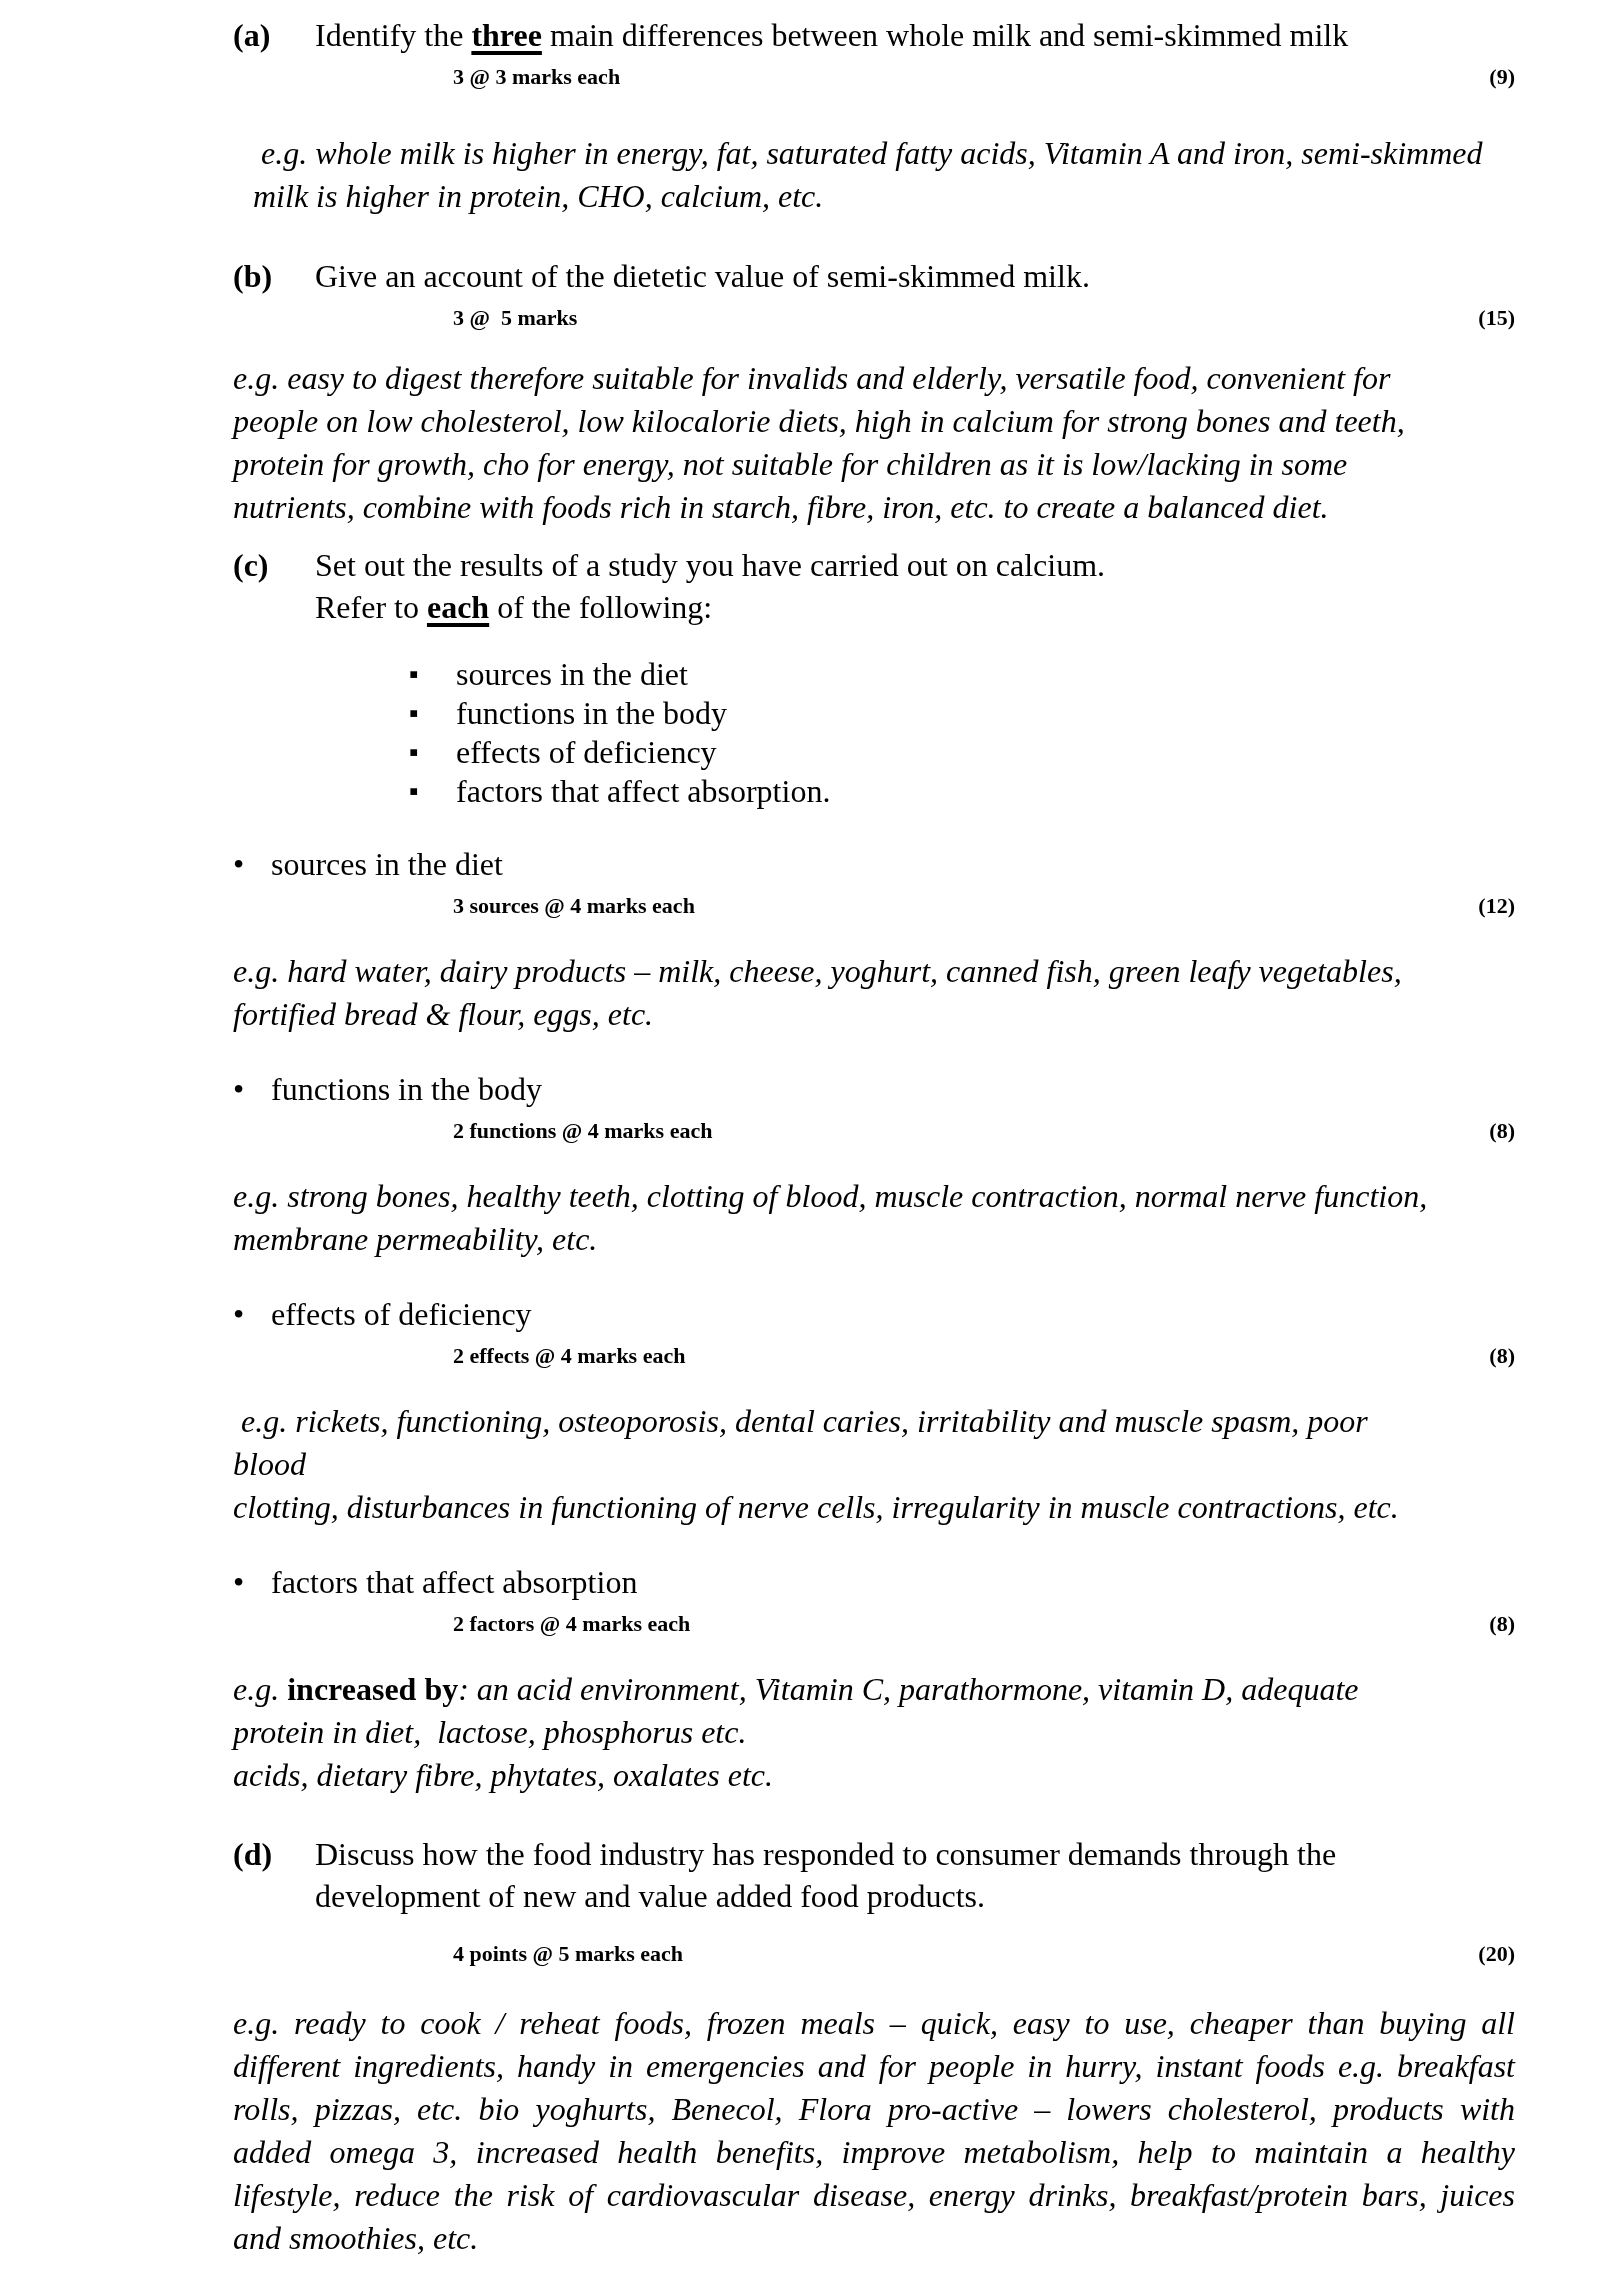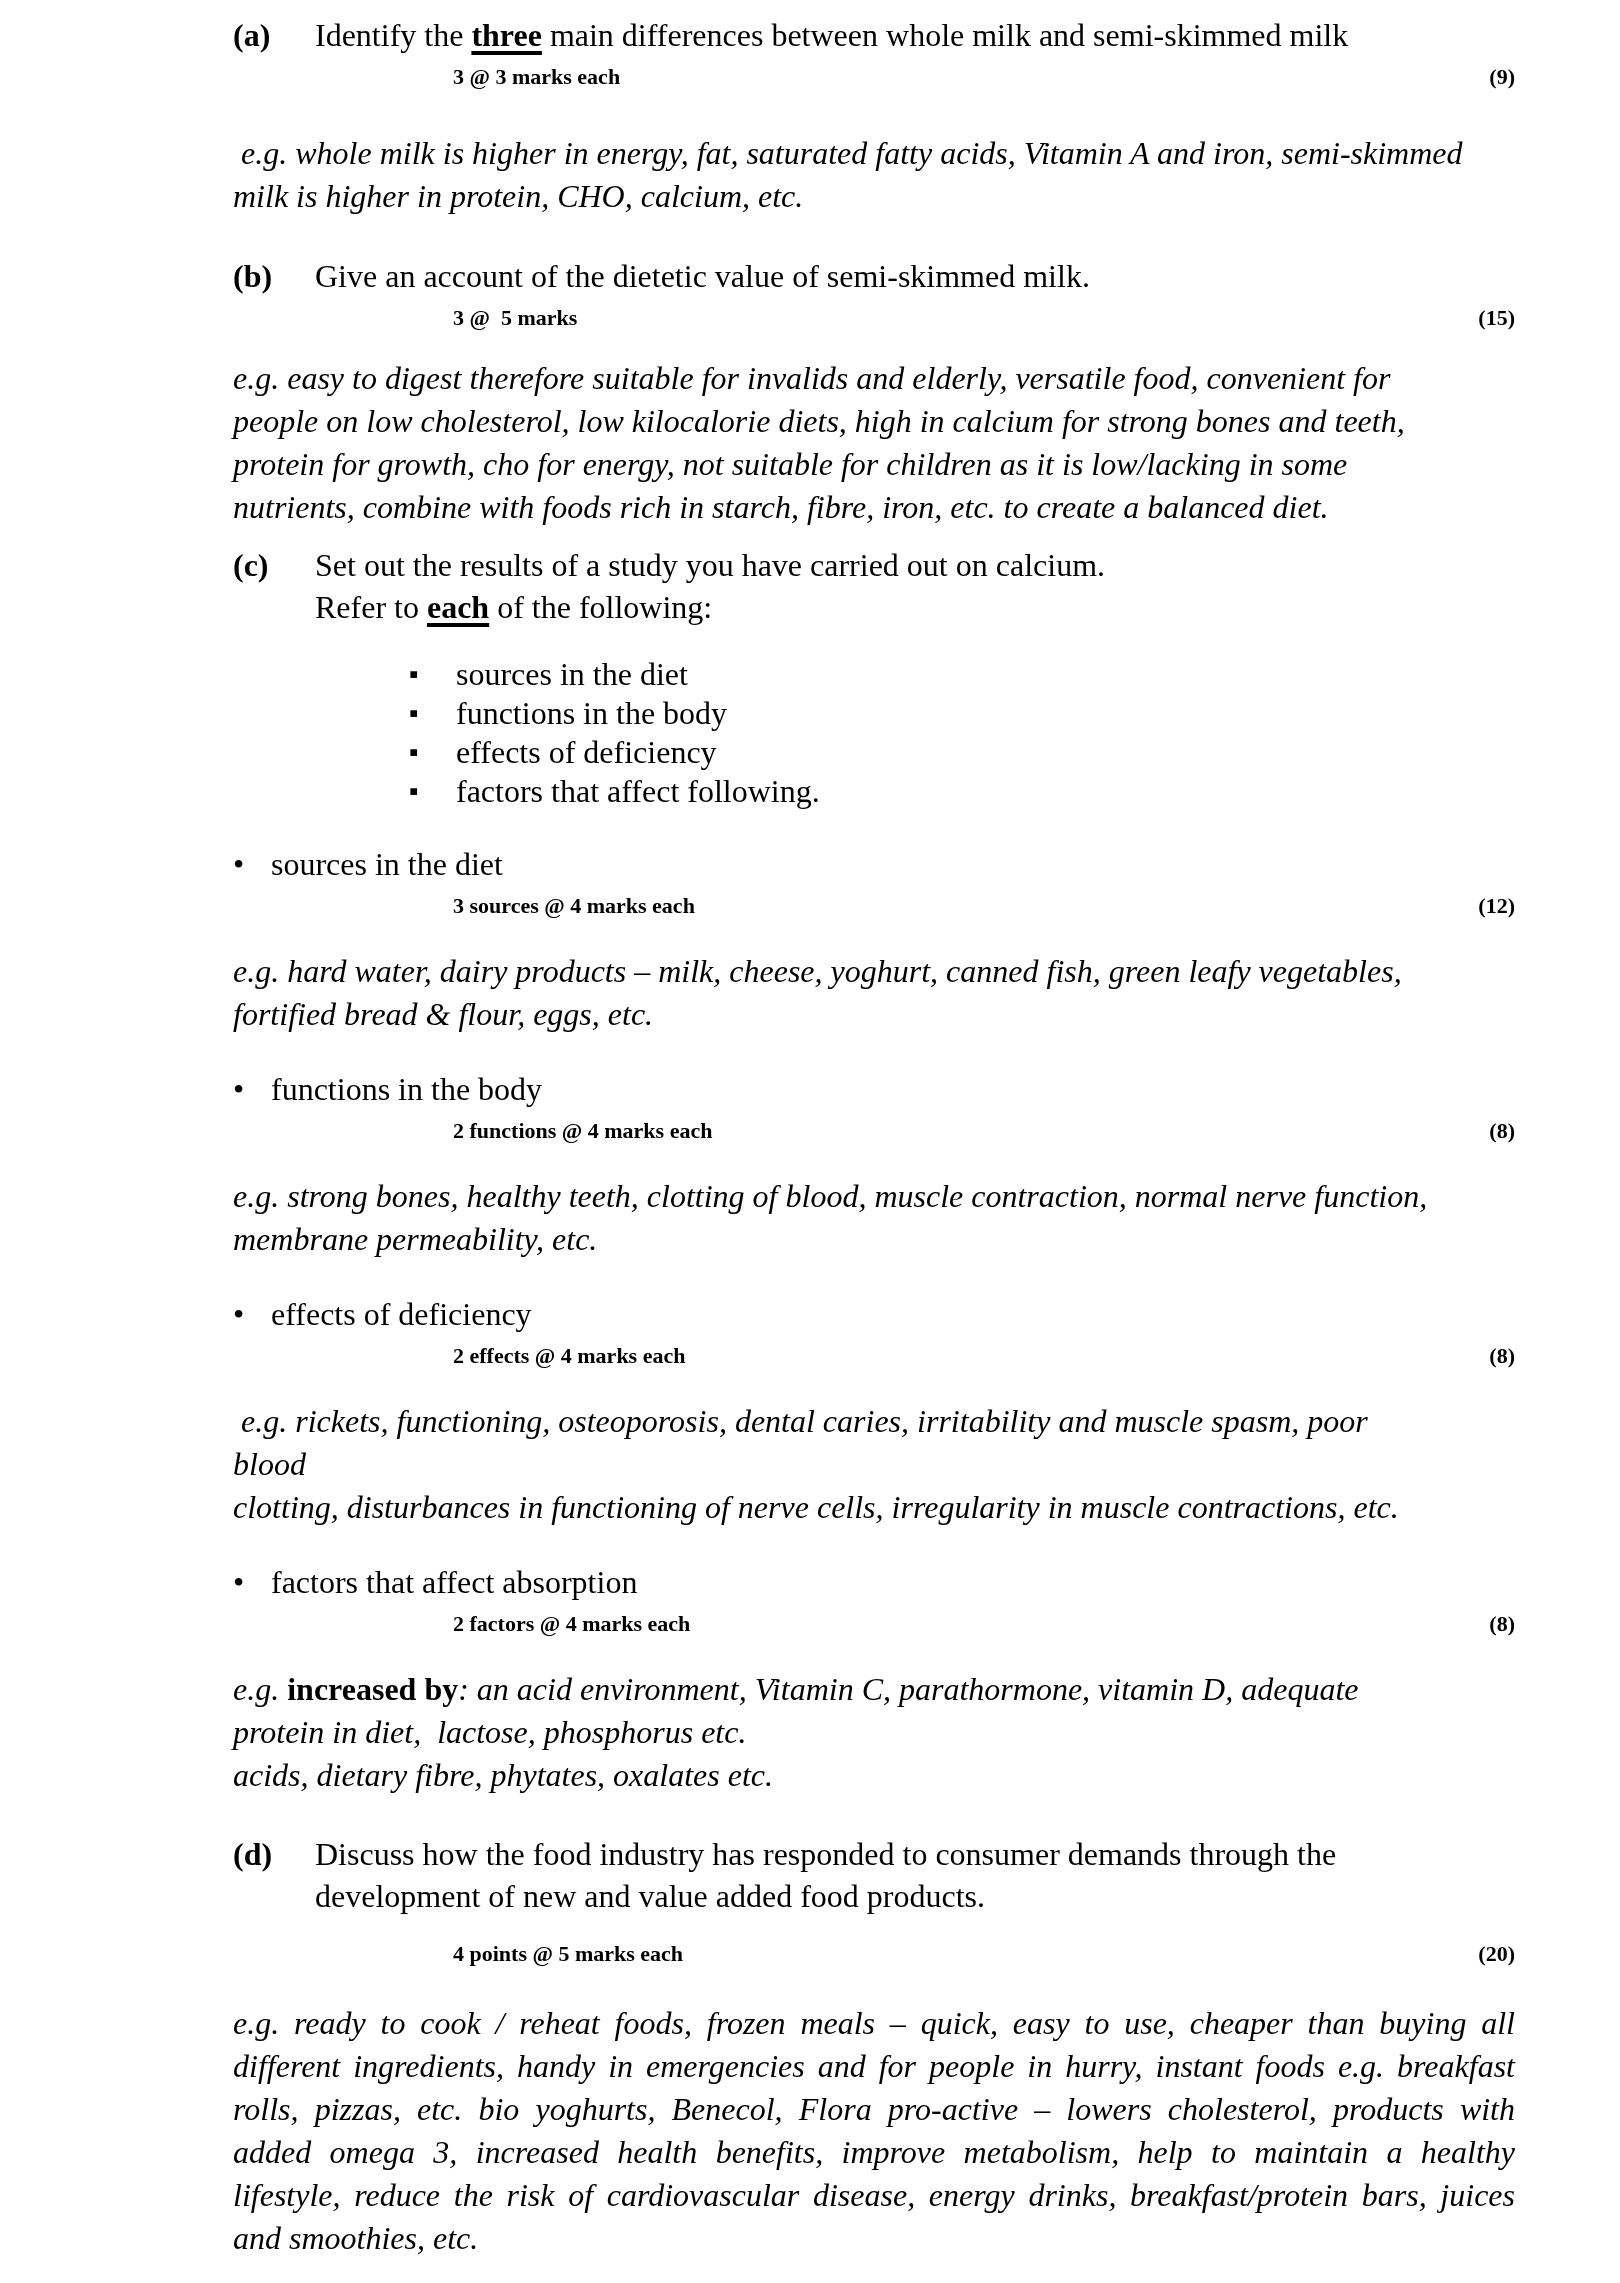--- a/index.html
+++ b/index.html
@@ -28,21 +28,21 @@
   .checklist { margin-left:176px; font-size:32px; line-height:39px; }
   .check-row { display:flex; }
   .sq { width:47px; flex:none; font-size:27px; }
 
   .part-row { display:flex; font-size:32px; line-height:42px; }
   .dot { width:38px; flex:none; }
 
   .b { font-weight:bold; font-style:normal; }
   .bu { font-weight:bold; text-decoration:underline; text-decoration-thickness:3.6px; text-underline-offset:5.3px; }
 
-  .mt-answer-a { margin-top:34px; }
+  .mt-answer-a { margin-top:34px;margin-left:20px; }
   .mt-qb { margin-top:37px; }
   .mt-answer-b { margin-top:18px; }
   .mt-qc { margin-top:14.3px; }
   .mt-checklist { margin-top:27px; }
   .mt-part { margin-top:32px; }
   .mt-part-answer { margin-top:23px; }
   .mt-qd { margin-top:36px; }
   .mt-qd-marks { margin-top:16px; }
   .mt-answer-d { margin-top:27px; }
 </style>
@@ -93,21 +93,21 @@
     <div class="check-row">
       <span class="sq">▪</span>
       <span>functions in the body</span>
     </div>
     <div class="check-row">
       <span class="sq">▪</span>
       <span>effects of deficiency</span>
     </div>
     <div class="check-row">
       <span class="sq">▪</span>
-      <span>factors that affect following.</span>
+      <span>factors that affect absorption.</span>
     </div>
   </div>
 
   <div class="part-row mt-part">
     <span class="dot">•</span>
     <span>sources in the diet</span>
   </div>
   <div class="marks-row">
     <span class="marks-header">3 sources @ 4 marks each</span>
     <span class="marks-value">(12)</span>

